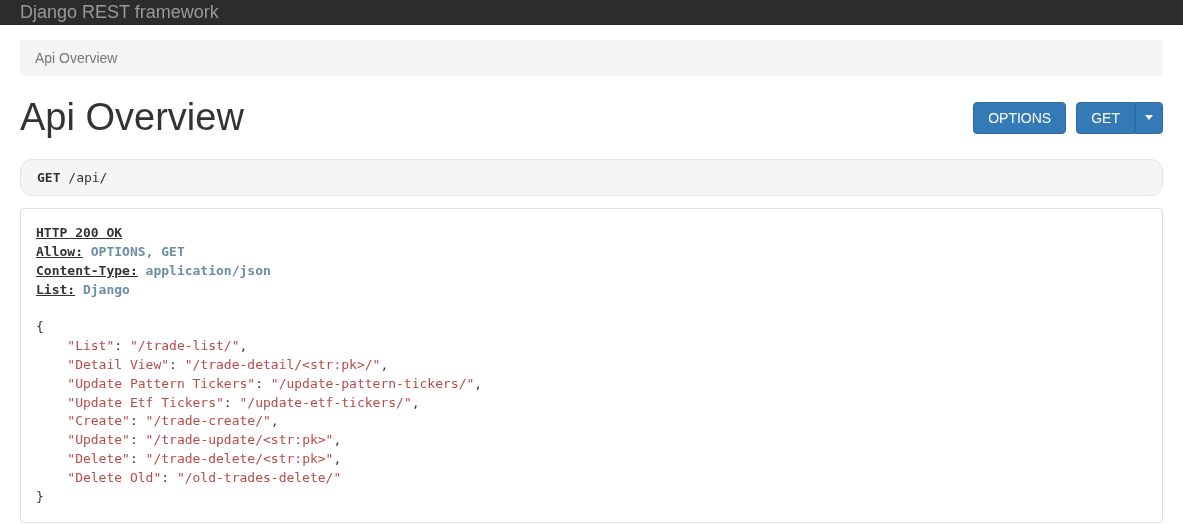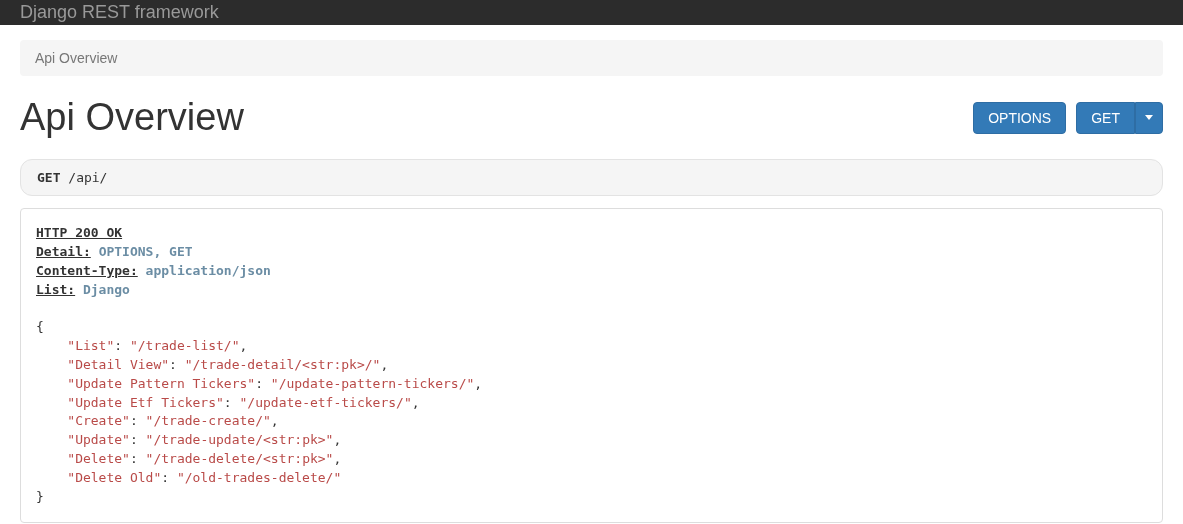--- a/index.html
+++ b/index.html
@@ -107,21 +107,21 @@
         <button class="btn">
             <span class="caret"></span>
           </button>
       </div>
     </div>
   </div>
 
   <div class="request-line"><b>GET</b> <span>/api/</span></div>
 
   <div class="response" id="response-block"><span class="header-key">HTTP 200 OK</span>
-<span class="header-key">Detail:</span> <span class="header-val">OPTIONS, GET</span>
+<span class="header-key">Allow:</span> <span class="header-val">OPTIONS, GET</span>
 <span class="header-key">Content-Type:</span> <span class="header-val">application/json</span>
 <span class="header-key">List:</span> <span class="header-val">Django</span>
 
 <span class="punct">{</span>
     <span class="jkey">"List"</span><span class="punct">: </span><span class="jstr">"/trade-list/"</span><span class="punct">,</span>
     <span class="jkey">"Detail View"</span><span class="punct">: </span><span class="jstr">"/trade-detail/&lt;str:pk&gt;/"</span><span class="punct">,</span>
     <span class="jkey">"Update Pattern Tickers"</span><span class="punct">: </span><span class="jstr">"/update-pattern-tickers/"</span><span class="punct">,</span>
     <span class="jkey">"Update Etf Tickers"</span><span class="punct">: </span><span class="jstr">"/update-etf-tickers/"</span><span class="punct">,</span>
     <span class="jkey">"Create"</span><span class="punct">: </span><span class="jstr">"/trade-create/"</span><span class="punct">,</span>
     <span class="jkey">"Update"</span><span class="punct">: </span><span class="jstr">"/trade-update/&lt;str:pk&gt;"</span><span class="punct">,</span>

